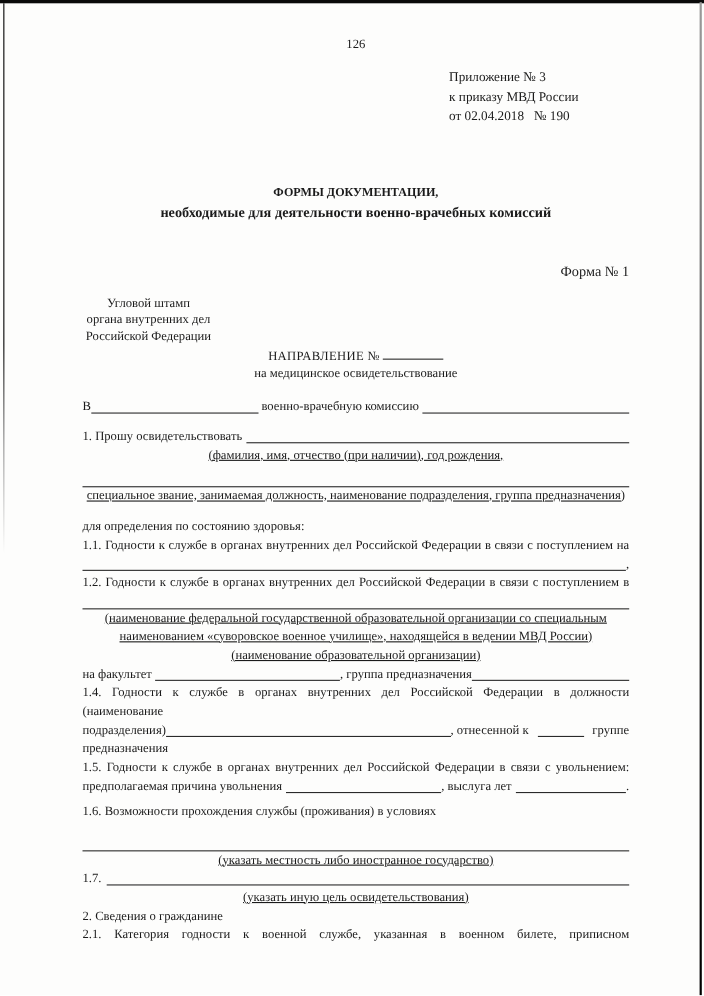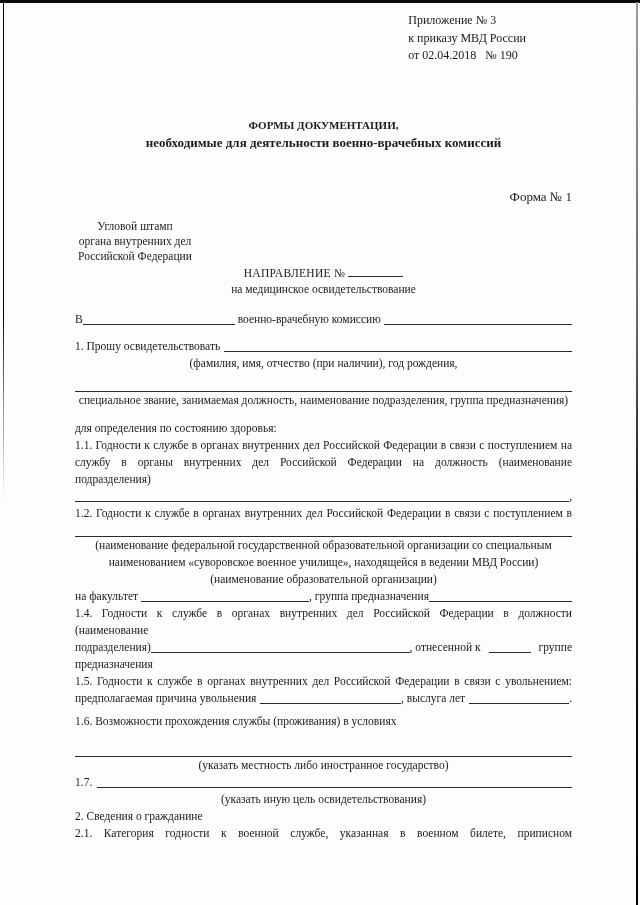--- a/index.html
+++ b/index.html
@@ -24,41 +24,42 @@
   .doc-title .t2{font-size:13px;line-height:17px;}
   .form-label{margin-top:37px;text-align:right;font-size:13px;}
   .stamp{margin-top:14px;width:120px;text-align:center;line-height:15px;}
   .direction{margin-top:1px;text-align:center;line-height:16px;}
   .direction .dt{letter-spacing:.3px;}
 
   .row{display:flex;align-items:flex-end;}
   .grow{flex:1 1 auto;height:0;border-bottom:1px solid #2a2a2a;margin-bottom:3px;}
   .blank{display:inline-block;border-bottom:1px solid #2a2a2a;height:11px;vertical-align:baseline;}
   .hr{height:13px;border-bottom:1px solid #2a2a2a;}
-  .cap{text-align:center;font-size:11.5px;}
+  .cap{text-align:center;font-size:11.5px;text-decoration:underline;}
   .jl{text-align:justify;text-align-last:justify;}
 
   .mt-to{margin-top:14px;}
   .mt-item1{margin-top:10px;}
   .mt-hr1{margin-top:6px;}
   .mt-health{margin-top:11px;}
   .mt-sec{margin-top:6px;}
   .mt-hr16{margin-top:13px;}
   .nowrap{white-space:nowrap;}
 </style>
 </head>
 <body>
 
 <div class="page">
   <div class="border-top"></div>
   <div class="border-left"></div>
   <div class="border-right"></div>
 
   <div class="content">
 
+    <div class="page-num">126</div>
 
     <div class="appendix">
       <div>Приложение № 3</div>
       <div>к приказу МВД России</div>
       <div class="prewrap">от 02.04.2018   № 190</div>
     </div>
 
     <div class="doc-title">
       <div class="t1">ФОРМЫ ДОКУМЕНТАЦИИ,</div>
       <div class="t2">необходимые для деятельности военно-врачебных комиссий</div>
@@ -88,21 +89,20 @@
       <span class="nowrap">1.  Прошу освидетельствовать</span>
       <span class="grow" style="margin-left:4px"></span>
     </div>
     <div class="cap">(фамилия, имя, отчество (при наличии), год рождения,</div>
     <div class="hr mt-hr1"></div>
     <div class="cap">специальное звание, занимаемая должность, наименование подразделения, группа предназначения)</div>
 
     <div class="mt-health">для определения по состоянию здоровья:</div>
 
     <div class="jl">1.1. Годности к службе в органах внутренних дел Российской Федерации в связи с поступлением на</div>
-    <div class="jl">службу в органы внутренних дел Российской Федерации на должность (наименование подразделения)</div>
     <div class="row">
       <span class="grow"></span>
       <span>,</span>
     </div>
 
     <div class="jl">1.2. Годности к службе в органах внутренних дел Российской Федерации в связи с поступлением в</div>
     <div class="hr" style="height:14px"></div>
     <div class="cap">(наименование федеральной государственной образовательной организации со специальным</div>
     <div class="cap">наименованием «суворовское военное училище», находящейся в ведении МВД России)</div>
 

